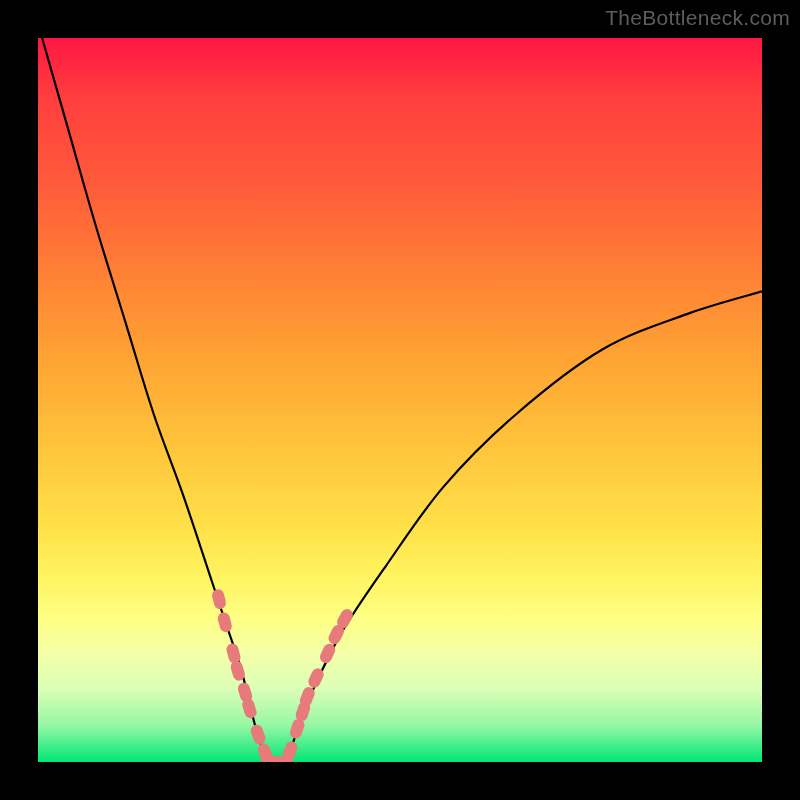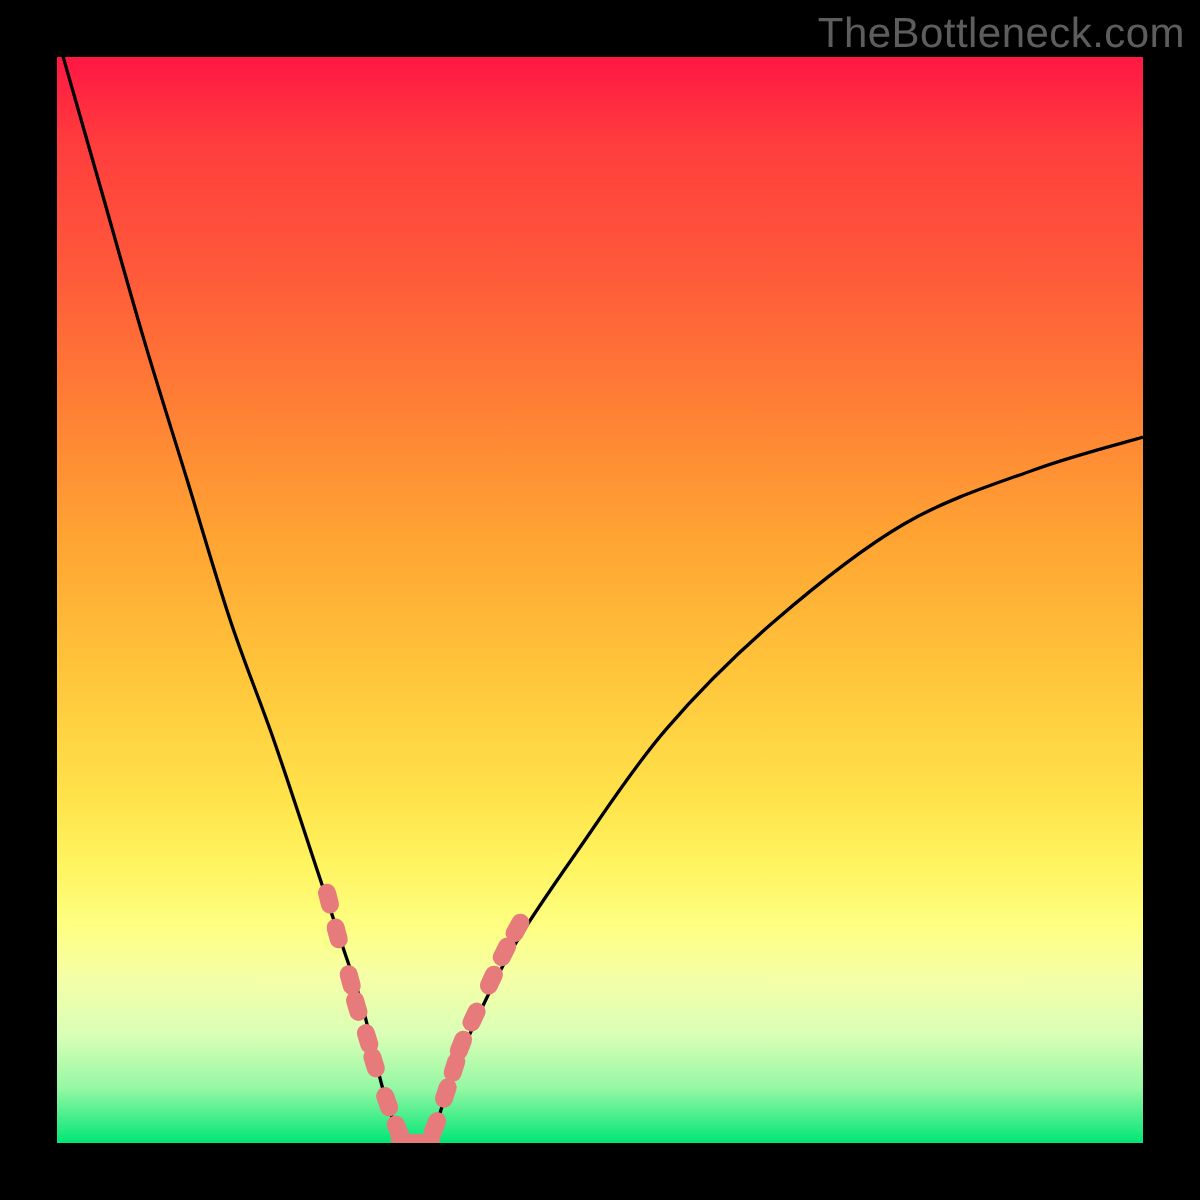--- a/index.html
+++ b/index.html
@@ -45,21 +45,21 @@
     left: 0;
     top: 0;
     width: 724px;
     height: 724px;
   }
   .watermark {
     position: absolute;
     top: 6px;
     right: 10px;
     color: #5d5d5d;
-    font-size: 28px;
+    font-size: 21px;
     letter-spacing: 0.3px;
     font-weight: 500;
   }
 </style>
 </head>
 <body>
 
 <div class="frame">
   <div class="watermark">TheBottleneck.com</div>
 

